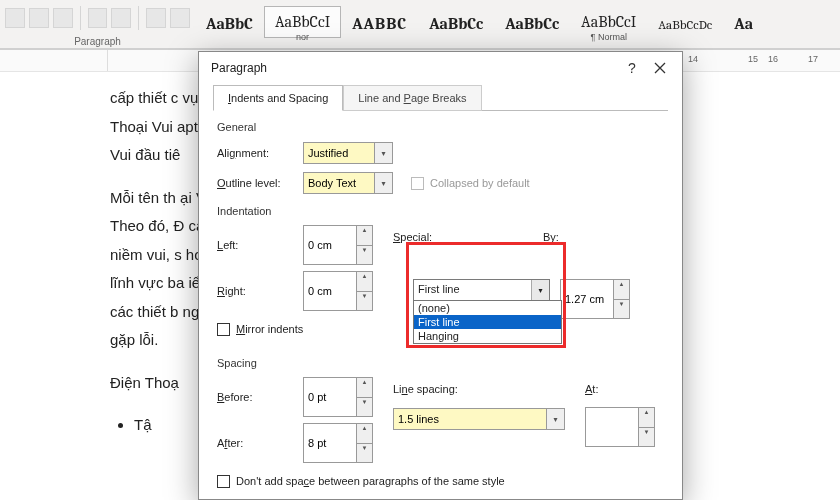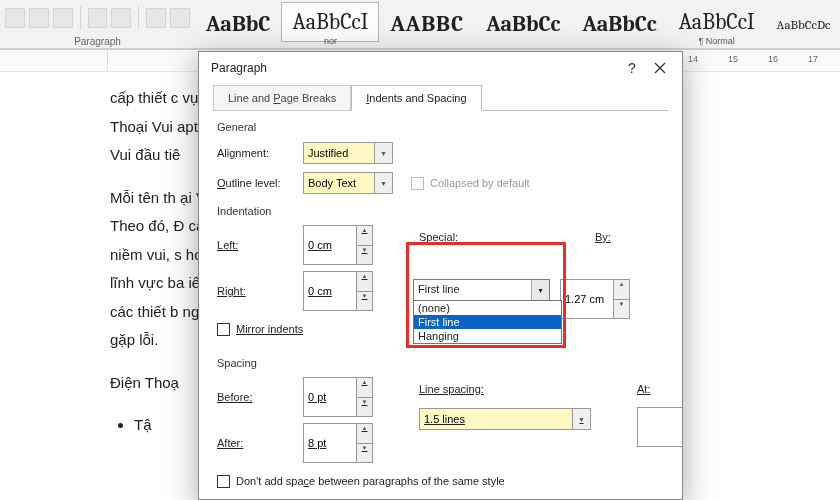--- a/index.html
+++ b/index.html
@@ -6,21 +6,21 @@
 body { width: 840px; height: 500px; background: #fff; position: relative; overflow: hidden; font-size: 11px; color: #222; }
 
 .ribbon { height: 50px; background: #f3f2f1; border-bottom: 2px solid #d0d0d0; display: flex; }
 .ribbon-left { width: 195px; display: flex; flex-direction: column; }
 .ribbon-icons { flex: 1; display: flex; gap: 4px; padding: 2px 5px; align-items: center; }
 .ribbon-icons .ico { width: 20px; height: 20px; background: #e7e7e7; border: 1px solid #d5d5d5; }
 .ribbon-icons .sep { width: 1px; height: 24px; background: #d5d5d5; margin: 0 3px; }
 .group-label { text-align: center; font-size: 10px; color: #666; padding-bottom: 1px; }
 
 .styles { flex: 1; display: flex; align-items: center; overflow: hidden; }
-.style-box { border: 1px solid transparent; padding: 6px 10px; font-family: Cambria, Georgia, serif; font-size: 22px; white-space: nowrap; }
+.style-box { border: 1px solid transparent; padding: 6px 10px; font-family: Cambria, Georgia, serif; font-size: 16px; white-space: nowrap; }
 .style-box.sel { border: 1px solid #b6b6b6; background: #fcfcfc; }
 .style-box.bold { font-weight: bold; }
 .style-box.sc { font-variant: small-caps; letter-spacing: 1px; font-weight: bold; }
 .style-sub { font-size: 9px; color: #555; text-align: center; margin-top: -6px; }
 
 .ruler { height: 22px; background: #fafafa; border-bottom: 1px solid #e5e5e5; position: relative; display: flex; }
 .ruler-left { width: 108px; border-right: 1px solid #ddd; }
 .ruler-main { flex: 1; position: relative; font-size: 9px; color: #666; }
 .ruler-main span { position: absolute; top: 4px; }
 
@@ -53,21 +53,21 @@
 .spinner { display: flex; height: 40px; }
 .spinner input { width: 54px; border: 1px solid #999; font-size: 11px; padding: 0 4px; text-align: left; }
 .spinner .sp { width: 16px; display: flex; flex-direction: column; }
 .spinner .sp div { flex: 1; border: 1px solid #999; border-left: none; background: #efefef; font-size: 6px; text-align: center; line-height: 8px; color: #555; }
 .spinner .sp div:first-child { border-bottom: none; }
 .chk { display: flex; align-items: center; gap: 6px; font-size: 11px; }
 .chk .box { width: 13px; height: 13px; border: 1px solid #333; background: #fff; }
 .chk.dis { color: #999; }
 .chk.dis .box { border-color: #bbb; }
 
-.cols { display: flex; gap: 46px; text-decoration: underline; }
+.cols { display: flex; gap: 20px; }
 .col { flex-shrink: 0; }
 
 .highlight { position: absolute; left: 406px; top: 242px; width: 160px; height: 106px; border: 3px solid #ec2b2b; pointer-events: none; z-index: 10; }
 
 .dropdown-open { position: absolute; left: 413px; top: 300px; width: 149px; background: #fff; border: 1px solid #767676; z-index: 5; font-size: 11px; }
 .dropdown-open div { padding: 1px 4px; }
 .dropdown-open .selopt { background: #0a64c8; color: #fff; }
 
 .special-combo { position: absolute; left: 413px; top: 279px; width: 137px; height: 22px; border: 1px solid #7a7a7a; display: flex; z-index: 4; background: #fff; }
 .special-combo span { flex: 1; padding: 3px 4px; font-size: 11px; }
@@ -111,21 +111,21 @@
     <div class="style-box" style="font-size:13px">AaBbCcDc</div>
     <div class="style-box bold">Aa</div>
   </div>
 </div>
 
 <div class="ruler">
   <div class="ruler-left"></div>
   <div class="ruler-main">
     <span style="left:540px">13</span>
     <span style="left:580px">14</span>
-    <span style="left:620px">15</span>
+    <span style="left:640px">15</span>
     <span style="left:660px">16</span>
     <span style="left:700px">17</span>
   </div>
 </div>
 
 <div class="doc">
   <p><span>cấp thiết c                                                             vụ sửa chữa Điện</span><br>
      <span>Thoại Vui                                                                aptop Điện Thoại</span><br>
      <span>Vui đầu tiê</span></p>
   <p><span>Mỗi tên th                                                                  ại Vui cũng vậy.</span><br>
@@ -145,22 +145,22 @@
     <span>Paragraph</span>
     <span class="spacer"></span>
     <span class="help">?</span>
     <span class="close">
       <svg width="12" height="12" viewBox="0 0 12 12">
           <path d="M1 1 L11 11 M11 1 L1 11" stroke="#333" stroke-width="1.3"></path>
         </svg>
     </span>
   </div>
   <div class="tabs">
+    <div class="tab active"><span class="ul">I</span>ndents and Spacing</div>
     <div class="tab inactive">Line and <span class="ul">P</span>age Breaks</div>
-    <div class="tab active"><span class="ul">I</span>ndents and Spacing</div>
   </div>
   <div class="tabline"></div>
   <div class="body">
 
     <div class="section">
       <div class="section-title">General</div>
       <div class="row">
         <div class="lbl">Ali<span class="ul">g</span>nment:</div>
         <div class="combo">
           <input readonly="" value="Justified" style="">

